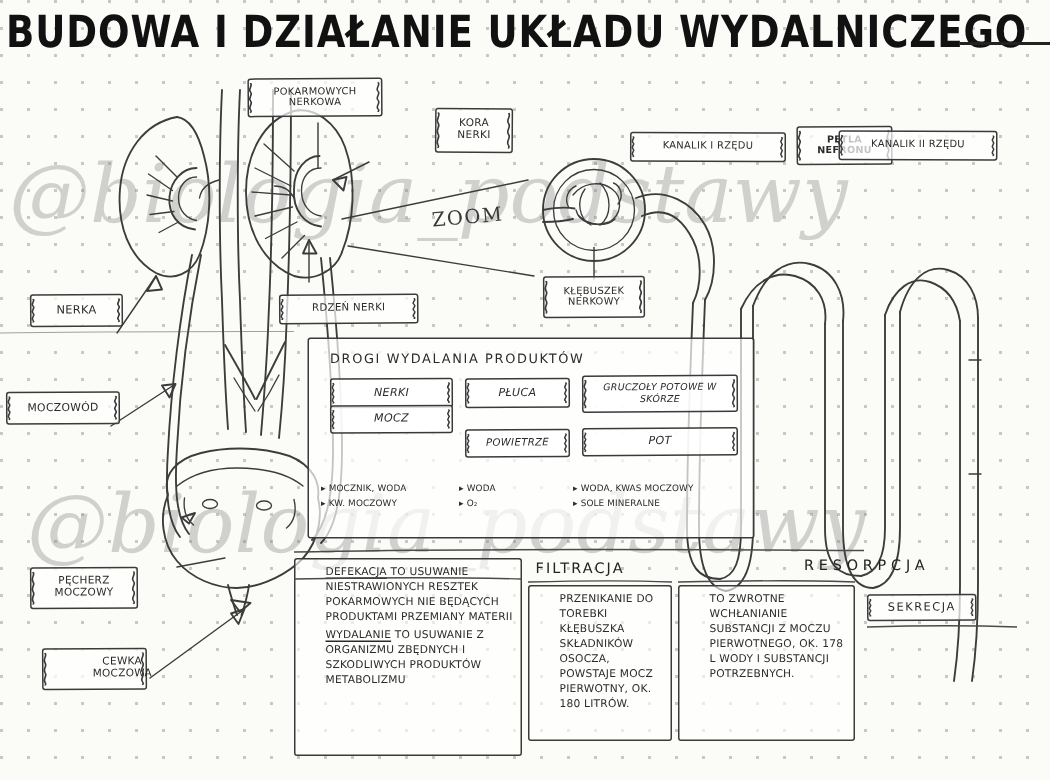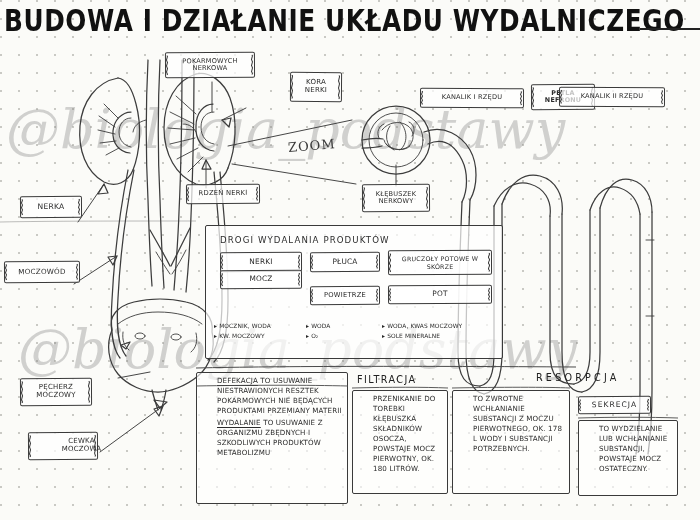--- a/index.html
+++ b/index.html
@@ -135,20 +135,21 @@
     position: absolute;
     border: 1.3px solid #3a3a3a;
     background: rgba(255,255,255,0.8);
     box-sizing: border-box;
     display: flex; align-items: center; justify-content: center;
     font-size: 7.4px;
     text-align: center;
     line-height: 1.15;
     border-radius: 2px;
     transform: rotate(-0.3deg);
+    font-style: italic;
   }
   .bullets {
     position: absolute;
     font-size: 5.9px;
     line-height: 1.55;
     letter-spacing: .1px;
     white-space: nowrap;
   }
   .bullets div::before {
     content: "\25B8\00a0";
@@ -352,21 +353,21 @@
           <path d="M2,0 C4,4 0,8 2,12 C4,16 0,20 2,24 C4,28 0,32 2,36 C3,38 2,39 2,40" fill="none" stroke="#3a3a3a" stroke-width="1.1"></path>
         </svg>
       </span>
       <span class="squig-r">
         <svg viewBox="0 0 5 40" preserveAspectRatio="none">
           <path d="M2,0 C4,4 0,8 2,12 C4,16 0,20 2,24 C4,28 0,32 2,36 C3,38 2,39 2,40" fill="none" stroke="#3a3a3a" stroke-width="1.1"></path>
         </svg>
       </span>
     </div>
 
-  <div class="box hand" style="left:186px; top:184px; width:74px; height:20px; font-size:6.8px;">
+  <div class="box hand" style="left:186px; top:196px; width:93px; height:20px; font-size:6.8px;">
     <span>RDZEŃ NERKI</span>
   <span class="squig-l">
         <svg viewBox="0 0 5 40" preserveAspectRatio="none">
           <path d="M2,0 C4,4 0,8 2,12 C4,16 0,20 2,24 C4,28 0,32 2,36 C3,38 2,39 2,40" fill="none" stroke="#3a3a3a" stroke-width="1.1"></path>
         </svg>
       </span>
       <span class="squig-r">
         <svg viewBox="0 0 5 40" preserveAspectRatio="none">
           <path d="M2,0 C4,4 0,8 2,12 C4,16 0,20 2,24 C4,28 0,32 2,36 C3,38 2,39 2,40" fill="none" stroke="#3a3a3a" stroke-width="1.1"></path>
         </svg>
@@ -593,23 +594,20 @@
         <svg viewBox="0 0 5 40" preserveAspectRatio="none">
           <path d="M2,0 C4,4 0,8 2,12 C4,16 0,20 2,24 C4,28 0,32 2,36 C3,38 2,39 2,40" fill="none" stroke="#3a3a3a" stroke-width="1.1"></path>
         </svg>
       </span>
       <span class="squig-r">
         <svg viewBox="0 0 5 40" preserveAspectRatio="none">
           <path d="M2,0 C4,4 0,8 2,12 C4,16 0,20 2,24 C4,28 0,32 2,36 C3,38 2,39 2,40" fill="none" stroke="#3a3a3a" stroke-width="1.1"></path>
         </svg>
       </span>
     </div>
-  <div class="panel hand" style="left:578px; top:420px; width:100px; height:76px;">
-    <p>TO WYDZIELANIE LUB WCHŁANIANIE SUBSTANCJI, POWSTAJE MOCZ OSTATECZNY.</p>
-  </div>
 
   <svg id="rules" style="position:absolute;left:0;top:0;width:700px;height:520px;pointer-events:none;" viewBox="0 0 700 520">
     <path d="M196,368 C280,366 420,366 576,367" stroke="#4a4a4a" stroke-width="1" fill="none"></path>
     <path d="M196,386 C250,385 310,385 348,386" stroke="#4a4a4a" stroke-width="0.9" fill="none"></path>
     <path d="M352,388 C390,387 424,387 448,388" stroke="#4a4a4a" stroke-width="0.9" fill="none"></path>
     <path d="M452,388 C500,387 548,387 570,388" stroke="#4a4a4a" stroke-width="0.9" fill="none"></path>
     <path d="M578,418 C612,417 650,417 678,418" stroke="#4a4a4a" stroke-width="0.9" fill="none"></path>
     <path d="M0,222 C50,221 120,221 196,221" stroke="#555" stroke-width="0.7" fill="none" opacity="0.55"></path>
   </svg>
 

